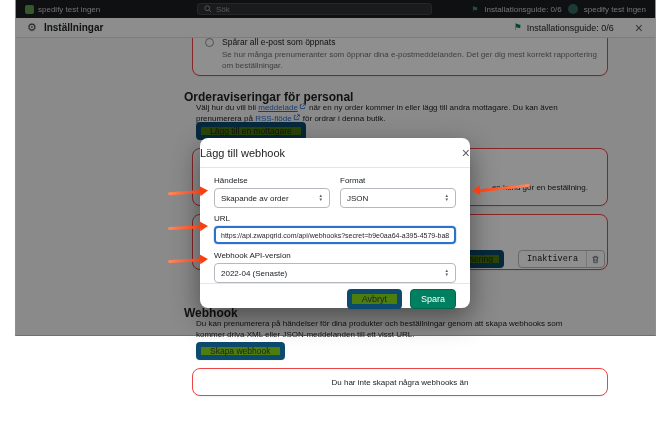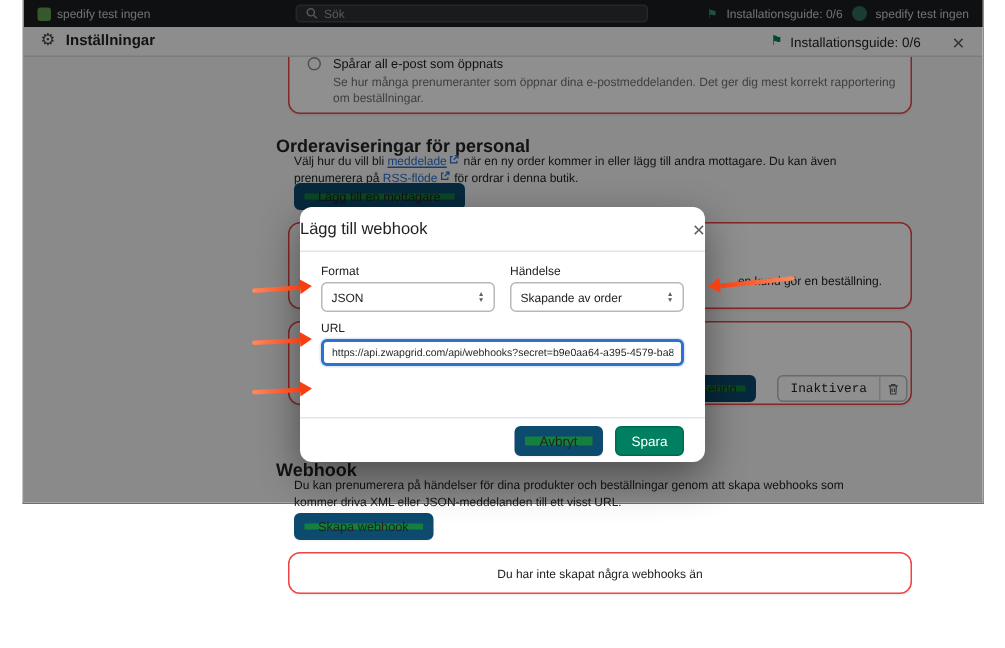--- a/index.html
+++ b/index.html
@@ -44,22 +44,22 @@
   .radio { width:9px; height:9px; border:1px solid #898f94; border-radius:50%; background:#fff; flex:0 0 auto; margin-top:1px; }
   .radio-label { font-size:8.5px; color:#202223; }
   .radio-desc { font-size:8px; color:#6d7175; margin-top:3px; width:378px; line-height:1.35; }
 
   .sec-heading { position:absolute; left:168px; font-size:12px; font-weight:bold; color:#202223; }
   .order-heading { top:52px; }
   .order-para { position:absolute; left:180px; top:65px; width:392px; font-size:8px; color:#202223; line-height:1.35; }
   .inline-link { color:#2c6ecb; text-decoration:underline; cursor:pointer; }
   .ext-icon { display:inline-block; margin:0 1px; }
 
-  .btn { display:inline-flex; align-items:center; justify-content:center; background:#15803d;
-         border:7px solid #0c4a6e; border-radius:4px; font-size:8.5px; color:#202223;
+  .btn { display:inline-flex; align-items:center; justify-content:center; background:#4d7c0f;
+         border:5px solid #0c4a6e; border-radius:4px; font-size:8.5px; color:#202223;
          height:18px; padding:0 9px; cursor:pointer; box-shadow:0 1px 0 rgba(0,0,0,.04); }
   .add-recipient { position:absolute; left:180px; top:84px; }
 
   .cardA { left:176px; top:110px; width:416px; height:58px; }
   .cardA-text { position:absolute; left:440px; top:145px; width:132px; text-align:right;
                 font-size:8px; color:#202223; }
   .cardB { left:176px; top:176px; width:416px; height:56px; }
   .frag-btn { position:absolute; left:424px; top:212px; width:64px; justify-content:flex-end; padding-right:6px; overflow:hidden; }
   .segmented { position:absolute; left:502px; top:212px; height:18px; display:flex; align-items:stretch;
                background:#fff; border:1px solid #b9bdc1; border-radius:4px; overflow:hidden;font-family:Liberation Mono, monospace; }
@@ -203,44 +203,54 @@
   </div>
 
   <div class="modal">
     <div class="modal-header">
       <span class="modal-title">Lägg till webhook</span>
       <span class="modal-close">×</span>
     </div>
     <div class="modal-body">
       <div class="field-row">
         <div class="field-col">
+          <div class="field-label">Händelse</div>
+          <div class="select">
+            <span class="select-value">Skapande av order</span>
+            <span class="stepper">
+              <span>▲</span>
+              <span>▼</span>
+            </span>
+          </div>
+        </div>
+        <div class="field-col">
           <div class="field-label">Format</div>
           <div class="select">
             <span class="select-value">JSON</span>
             <span class="stepper">
               <span>▲</span>
               <span>▼</span>
             </span>
           </div>
         </div>
-        <div class="field-col">
-          <div class="field-label">Händelse</div>
-          <div class="select">
-            <span class="select-value">Skapande av order</span>
-            <span class="stepper">
-              <span>▲</span>
-              <span>▼</span>
-            </span>
-          </div>
-        </div>
       </div>
       <div class="url-block">
         <div class="field-label">URL</div>
         <input class="url-input" type="text" value="https://api.zwapgrid.com/api/webhooks?secret=b9e0aa64-a395-4579-ba86-8727a83" style="">
       </div>
+      <div class="api-block">
+        <div class="field-label">Webhook API-version</div>
+        <div class="select">
+          <span class="select-value">2022-04 (Senaste)</span>
+          <span class="stepper">
+            <span>▲</span>
+            <span>▼</span>
+          </span>
+        </div>
+      </div>
     </div>
     <div class="modal-footer">
       <span class="btn btn-cancel">Avbryt</span>
       <span class="btn-save">Spara</span>
     </div>
   </div>
 
   <div class="arrow arrow1">
       <span class="shaftR"></span>
       <span class="headR"></span>

